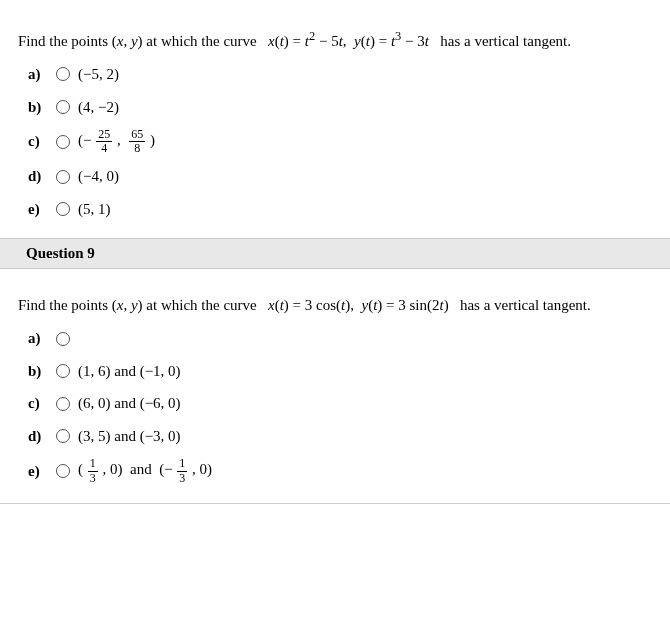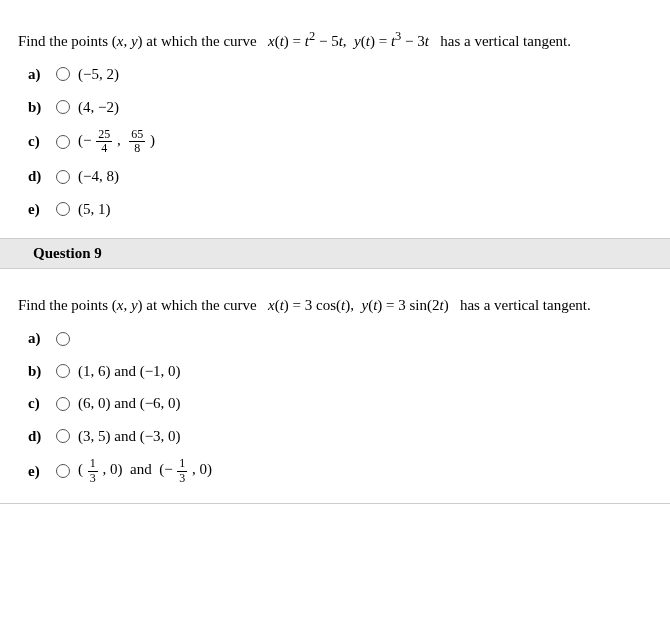--- a/index.html
+++ b/index.html
@@ -10,21 +10,21 @@
       color: #000;
       width: 670px;
       min-height: 630px;
     }
     .question-block {
       padding: 12px 18px 8px 18px;
       border-bottom: 1px solid #ccc;
     }
     .question-header {
       background: #e8e8e8;
-      padding: 6px 33px;
+      padding: 6px 26px;
       font-weight: bold;
       font-size: 15px;
       border-top: 1px solid #ccc;
       border-bottom: 1px solid #ccc;
     }
     .question-text {
       margin-bottom: 10px;
       font-size: 15px;
       line-height: 1.6;
       margin-top: 12px;
@@ -119,21 +119,21 @@
           <span class="frac-num">65</span>
           <span class="frac-den">8</span>
         </span>
         )
       </span>
     </div>
 
     <div class="option-row">
       <span class="option-label">d)</span>
       <span class="radio-circle"></span>
-      <span class="option-content">(−4, 8)</span>
+      <span class="option-content">(−4, 0)</span>
     </div>
 
     <div class="option-row">
       <span class="option-label">e)</span>
       <span class="radio-circle"></span>
       <span class="option-content">(5, 1)</span>
     </div>
   </div>
 </div>
 

